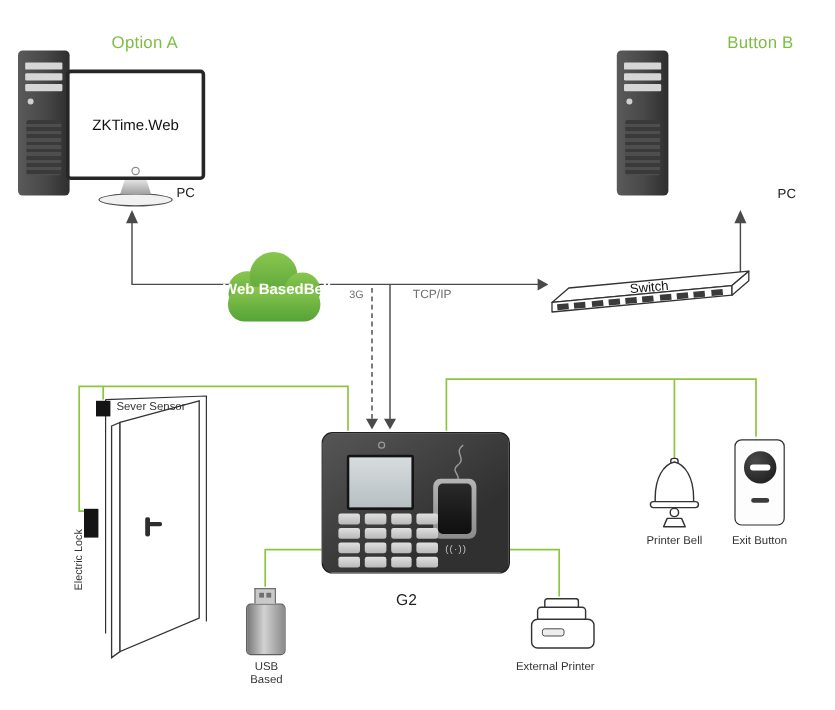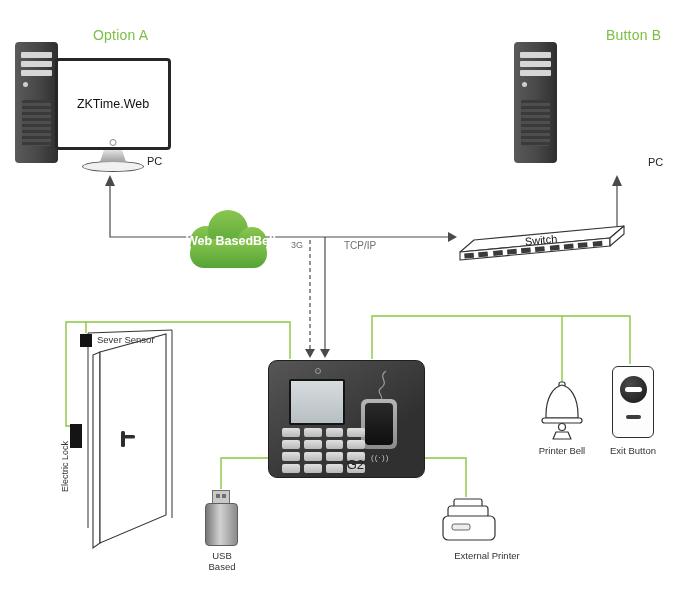--- a/index.html
+++ b/index.html
@@ -45,33 +45,33 @@
   .g2-screen{position:absolute;left:20px;top:18px;width:56px;height:46px;border:2px solid #141414;border-radius:2px;
              background:linear-gradient(#d7dcde,#b7bfc3)}
   .g2-wave{position:absolute;left:104px;top:8px}
   .g2-fp{position:absolute;left:92px;top:38px;width:36px;height:50px;border-radius:6px;padding:4px;
          background:linear-gradient(#b5b5b5,#8b8b8b)}
   .g2-fp-in{width:100%;height:100%;border-radius:4px;background:linear-gradient(#2a2a2a,#0e0e0e)}
   .g2-pad{position:absolute;left:13px;top:67px;width:83px;height:45px;display:grid;
           grid-template-columns:repeat(4,1fr);grid-auto-rows:1fr;gap:3px 4px}
   .g2-pad .key{background:linear-gradient(#e0e0e0,#b9b9b9);border-radius:2px}
   .g2-ant{position:absolute;left:102px;top:92px;font-size:8px;color:#c2c2c2;letter-spacing:1px}
-  .g2-lbl{left:330px;top:457px;width:34px;text-align:right;font-size:13px;color:#222}
+  .g2-lbl{left:330px;top:492px;width:34px;text-align:left;font-size:13px;color:#222}
 
   .door-sensor-lbl{left:97px;top:334px}
   .lock-lbl{left:60px;top:492px;transform:rotate(-90deg);transform-origin:0 0;white-space:nowrap;font-size:9px}
 
   .usb{position:absolute;left:205px;top:490px;width:33px;z-index:2}
   .usb-cap{margin-left:7px;width:18px;height:13px;background:#c9c9c9;border:1px solid #6f6f6f;border-bottom:none;position:relative}
   .usb-hole{position:absolute;top:3px;width:4px;height:4px;background:#6f6f6f}
   .usb-hole.l{left:3px}.usb-hole.r{right:3px}
   .usb-body{width:33px;height:43px;border:1px solid #5e5e5e;border-radius:4px;
             background:linear-gradient(90deg,#777 0,#d2d2d2 45%,#8b8b8b 100%)}
   .usb-lbl{left:198px;top:550px;width:48px;text-align:center}
-  .printer-lbl{left:448px;top:550px;width:78px;text-align:center}
+  .printer-lbl{left:430px;top:550px;width:78px;}
   .bell-lbl{left:530px;top:445px;width:64px;text-align:center}
 
   .exitbtn{position:absolute;left:612px;top:366px;width:42px;height:72px;background:#fdfdfd;
            border:1.6px solid #2e2e2e;border-radius:6px;z-index:2}
   .exit-circle{margin:9px auto 0;width:27px;height:27px;border-radius:50%;display:flex;align-items:center;justify-content:center;
                background:radial-gradient(circle at 35% 30%,#4a4a4a,#161616)}
   .exit-slot{width:17px;height:5px;background:#fff;border-radius:2.5px}
   .exit-bar{margin:12px auto 0;width:15px;height:3.5px;background:#3c3c3c;border-radius:2px}
   .exit-lbl{left:607px;top:445px;width:52px;text-align:center}
 </style>

